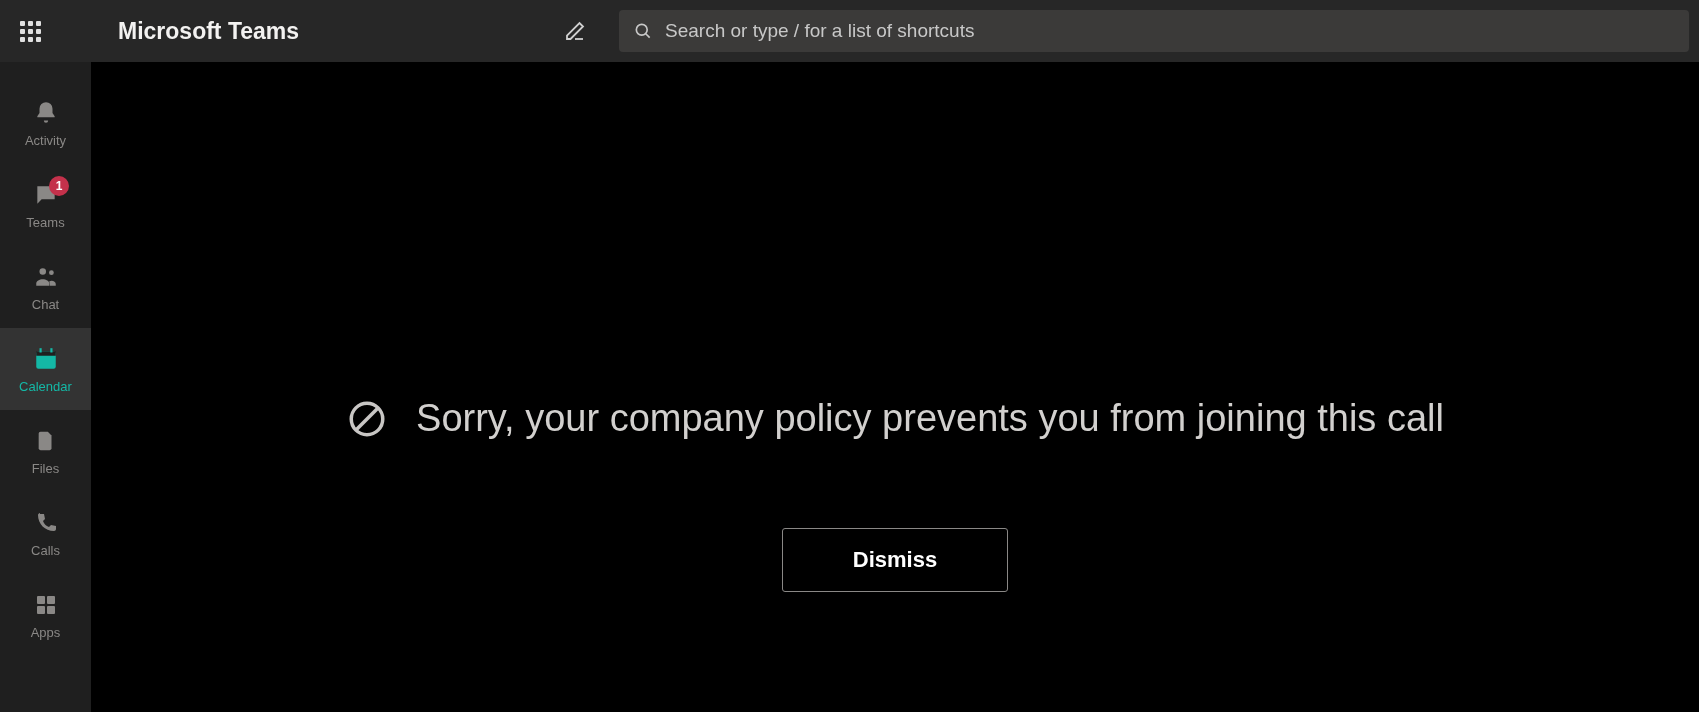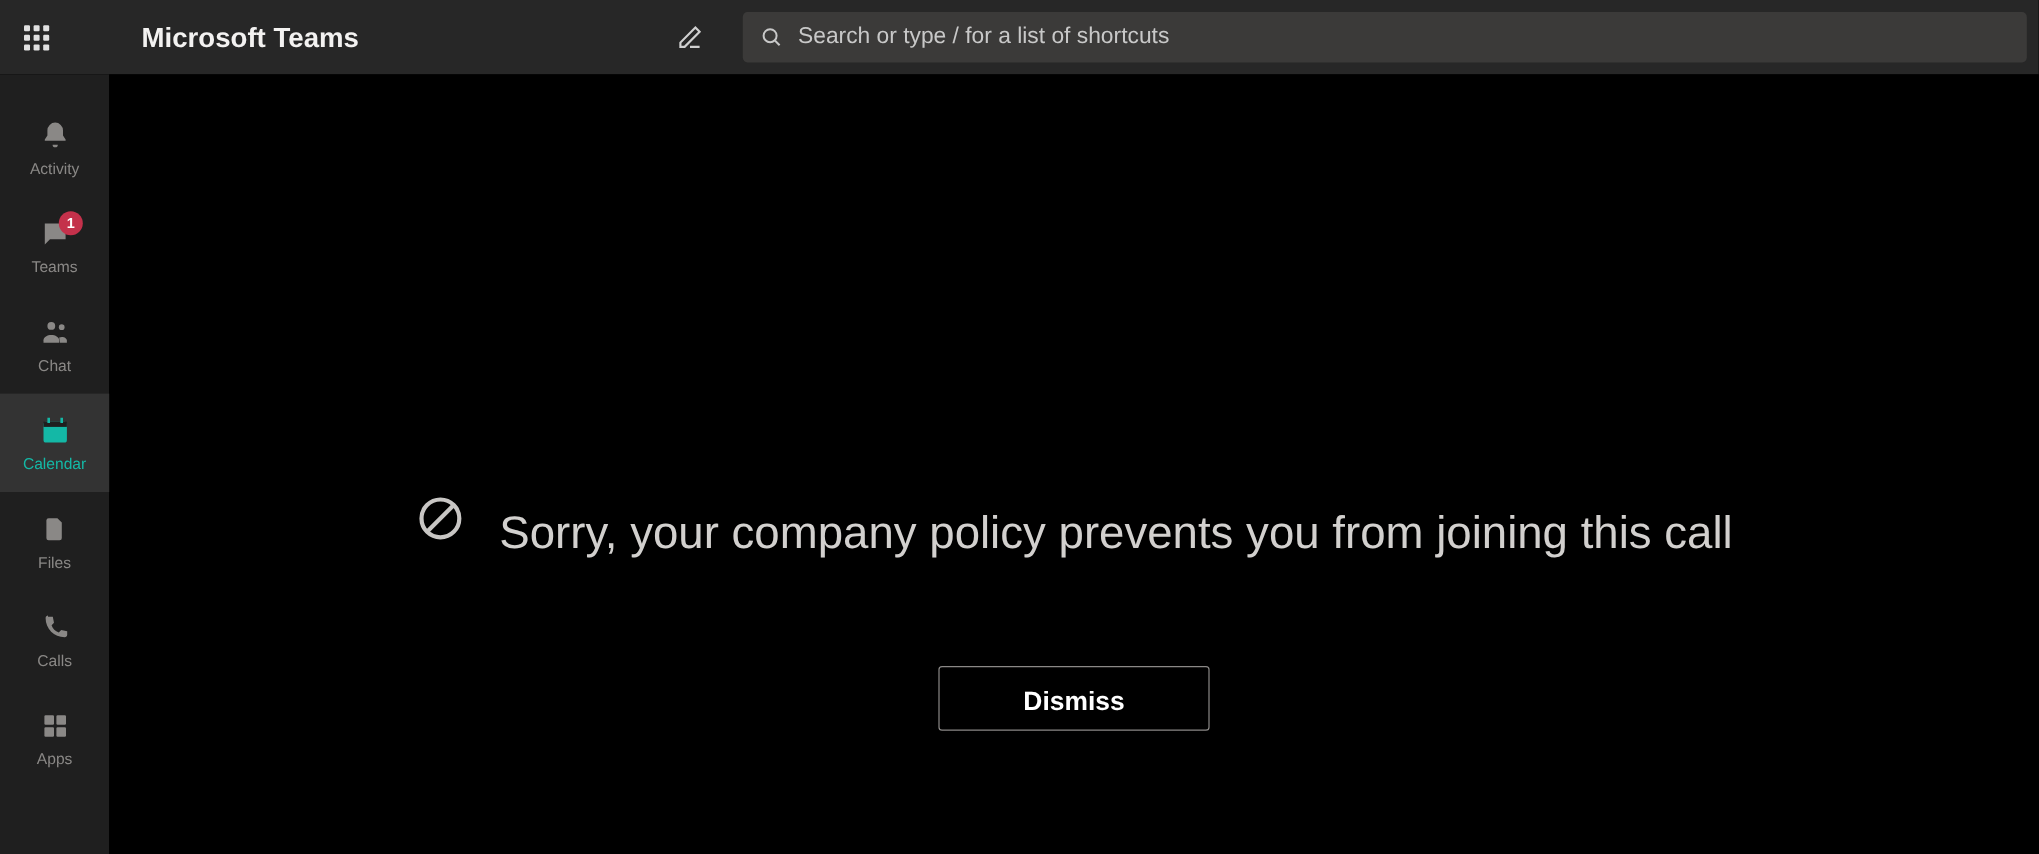--- a/index.html
+++ b/index.html
@@ -161,25 +161,24 @@
     width:42px;
     height:42px;
     flex-shrink:0;
   }
   .error-icon svg { width:100%; height:100%; }
   .error-text {
     font-size:38px;
     font-weight:400;
     color:#d2d0ce;
     white-space:nowrap;
-    margin-top:27px;
   }
   .dismiss-btn {
     margin-top:88px;
-    height:54px;
+    height:64px;
     padding:16px 70px;
     background:transparent;
     border:1.5px solid #8a8886;
     color:#fff;
     font-size:22px;
     font-weight:600;
     cursor:pointer;
     border-radius:3px;
   }
 

